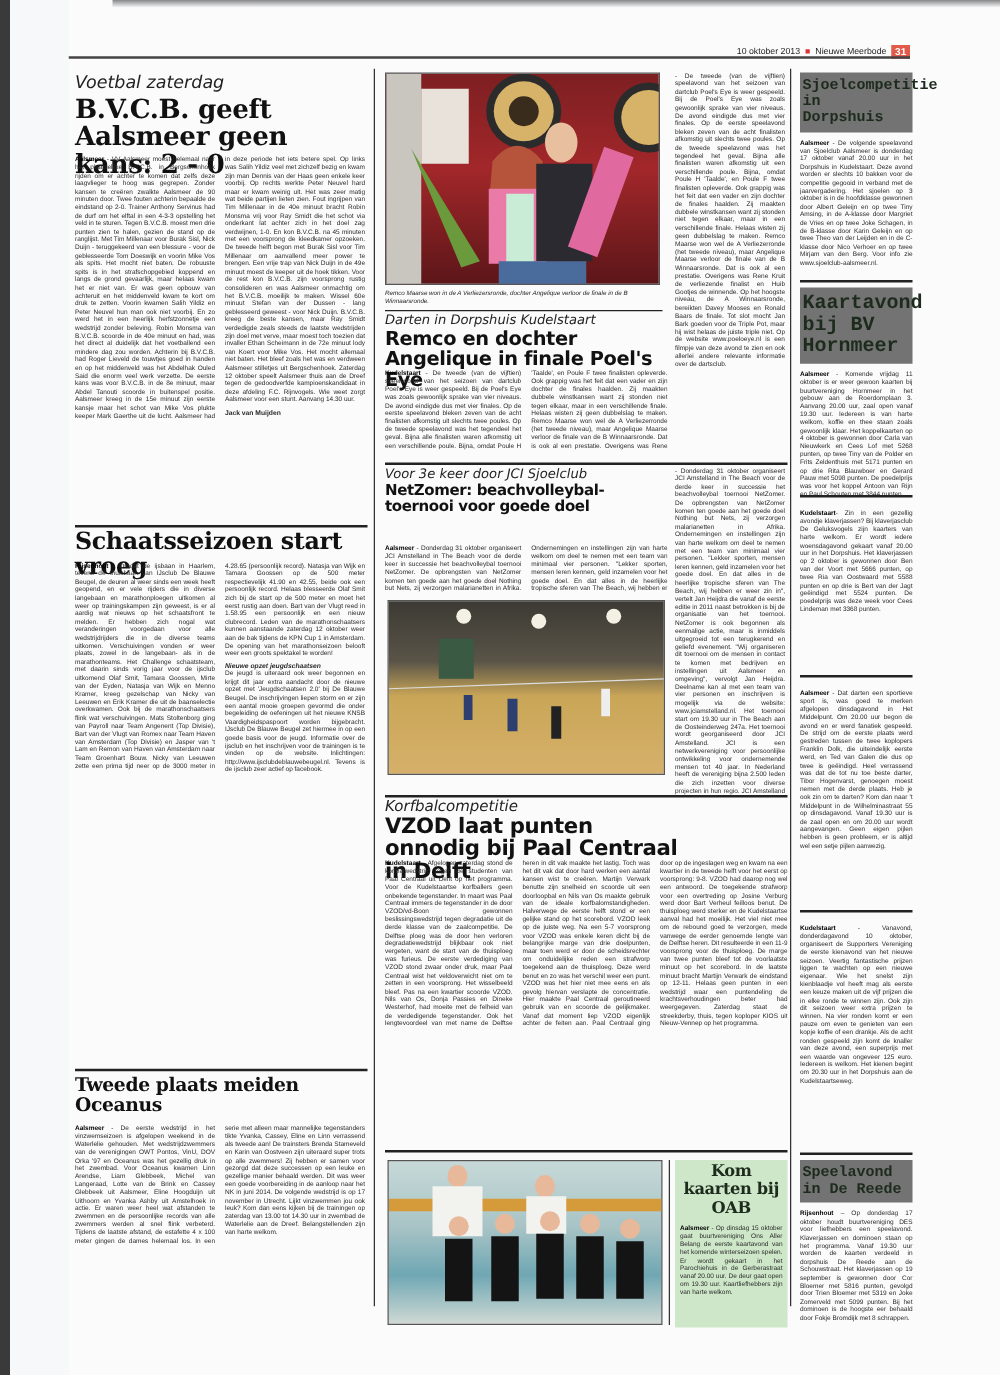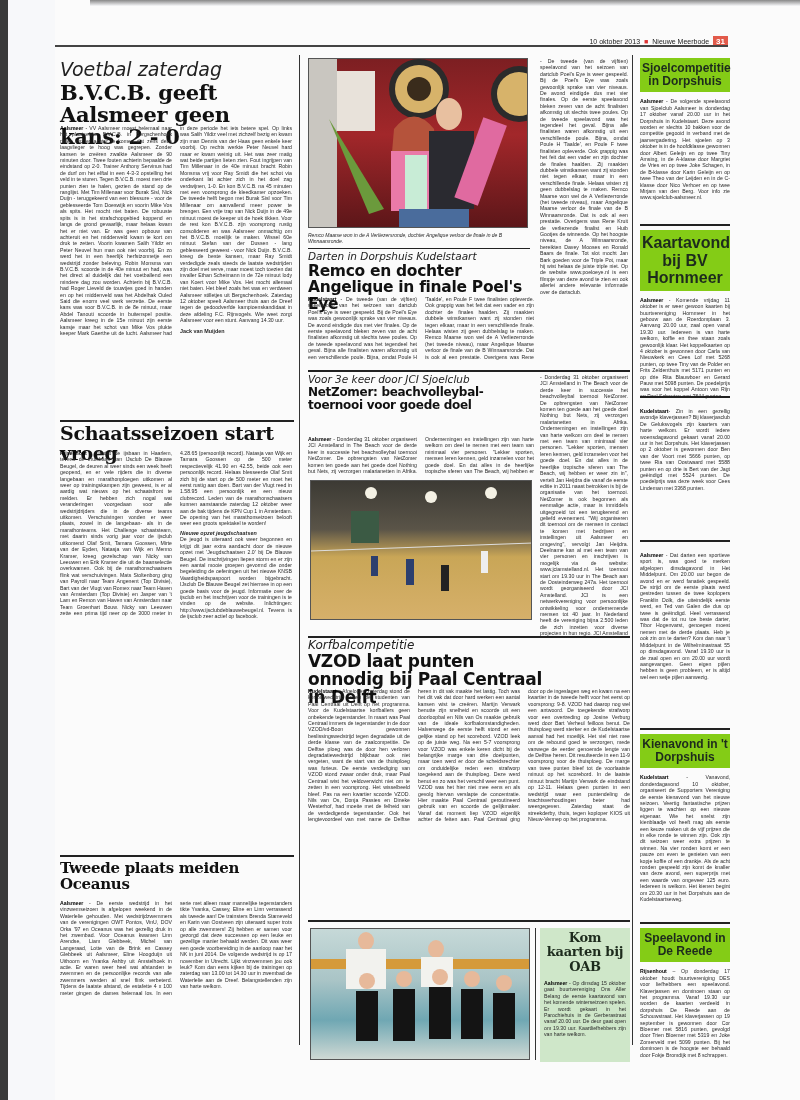--- a/index.html
+++ b/index.html
@@ -16,21 +16,21 @@
 
   .abs { position: absolute; }
   .kicker { font-family: "DejaVu Sans", sans-serif; font-style: italic; font-weight: 300; color: #222; }
   .head { font-family: "DejaVu Sans", sans-serif; font-weight: bold; color: #111; line-height: 1.05; letter-spacing: -0.3px; }
   .body { font-size: 5.2px; line-height: 6.4px; text-align: justify; color: #2a2a2a; }
   .body b { font-weight: bold; color: #000; }
   .cols2 { column-count: 2; column-gap: 8px; }
   .hr { position: absolute; height: 2px; background: #222; }
   .vr { position: absolute; width: 1px; background: #333; }
 
-  .box-head { background: #84cc16; text-align: center; font-family: Liberation Sans, sans-serif; font-weight: bold; color: #1d2b1d; line-height: 1.1; padding: 4px 2px; }
+  .box-head { background: #737373; text-align: left; font-family: Liberation Mono, monospace; font-weight: bold; color: #1d2b1d; line-height: 1.1; padding: 4px 2px; }
   .caption { font-size: 5px; font-style: italic; color: #222; line-height: 6px; }
   .photo { position: absolute; overflow: hidden; border: 1px solid #555; }
   .byline { font-size: 5.4px; font-weight: bold; }
   .subhead { font-style: italic; font-weight: bold; font-size: 5.4px; display: block; margin-top: 3px; }
 </style>
 </head>
 <body>
 
 <div class="binding"></div>
 <div class="page"></div>
@@ -41,21 +41,21 @@
   <span class="dot">■</span>
   <span>Nieuwe Meerbode</span>
   <span class="pnum">31</span>
 </div>
 <div class="header-rule"></div>
 
 <div class="vr" style="left:299px; top:55px; height:990px;"></div>
 <div class="vr" style="left:632px; top:55px; height:990px;"></div>
 
 <div class="abs" style="left:60px; top:58px; width:232px;">
-  <div class="kicker" style="font-size:19px;">Voetbal zaterdag</div>
+  <div class="kicker" style="font-size:14px;">Voetbal zaterdag</div>
   <div class="head" style="font-family:'DejaVu Serif',serif; font-size:21px; margin-top:2px;">B.V.C.B. geeft Aalsmeer geen kans: 2 - 0</div>
 </div>
 <div class="abs body cols2" style="left:60px; top:125px; width:232px; height:290px; overflow:hidden;">
   <b>Aalsmeer</b><span> - VV Aalsmeer moest helemaal naar het plaatselijke B.V.C.B. in Bergschenhoek rijden om er achter te komen dat zelfs deze laagvlieger te hoog was gegrepen. Zonder kansen te creëren zwalkte Aalsmeer de 90 minuten door. Twee fouten achterin bepaalde de eindstand op 2-0. Trainer Anthony Servinus had de durf om het elftal in een 4-3-3 opstelling het veld in te sturen. Tegen B.V.C.B. moest men drie punten zien te halen, gezien de stand op de ranglijst. Met Tim Millenaar voor Burak Sisl, Nick Duijn - teruggekeerd van een blessure - voor de geblesseerde Tom Doeswijk en voorin Mike Vos als spits. Het mocht niet baten. De robuuste spits is in het strafschopgebied koppend en langs de grond gevaarlijk, maar helaas kwam het er niet van. Er was geen opbouw van achteruit en het middenveld kwam te kort om druk te zetten. Voorin kwamen Salih Yildiz en Peter Neuvel hun man ook niet voorbij. En zo werd het in een heerlijk herfstzonnetje een wedstrijd zonder beleving. Robin Monsma van B.V.C.B. scoorde in de 40e minuut en had, was het direct al duidelijk dat het voetballend een mindere dag zou worden. Achterin bij B.V.C.B. had Roger Lieveld de touwtjes goed in handen en op het middenveld was het Abdelhak Ouled Said die enorm veel werk verzette. De eerste kans was voor B.V.C.B. in de 8e minuut, maar Abdel Tanouti scoorde in buitenspel positie. Aalsmeer kreeg in de 15e minuut zijn eerste kansje maar het schot van Mike Vos plukte keeper Mark Gaerthe uit de lucht. Aalsmeer had in deze periode het iets betere spel. Op links was Salih Yildiz veel met zichzelf bezig en kwam zijn man Dennis van der Haas geen enkele keer voorbij. Op rechts werkte Peter Neuvel hard maar er kwam weinig uit. Het was zeer matig wat beide partijen lieten zien. Fout ingrijpen van Tim Millenaar in de 40e minuut bracht Robin Monsma vrij voor Ray Smidt die het schot via onderkant lat achter zich in het doel zag verdwijnen, 1-0. En kon B.V.C.B. na 45 minuten met een voorsprong de kleedkamer opzoeken. De tweede helft begon met Burak Sisl voor Tim Millenaar om aanvallend meer power te brengen. Een vrije trap van Nick Duijn in de 49e minuut moest de keeper uit de hoek tikken. Voor de rest kon B.V.C.B. zijn voorsprong rustig consolideren en was Aalsmeer onmachtig om het B.V.C.B. moeilijk te maken. Wissel 60e minuut Stefan van der Dussen - lang geblesseerd geweest - voor Nick Duijn. B.V.C.B. kreeg de beste kansen, maar Ray Smidt verdedigde zeals steeds de laatste wedstrijden zijn doel met verve, maar moest toch toezien dat invaller Ethan Scheimann in de 72e minuut lody van Koert voor Mike Vos. Het mocht allemaal niet baten. Het bleef zoals het was en verdween Aalsmeer stilletjes uit Bergschenhoek. Zaterdag 12 oktober speelt Aalsmeer thuis aan de Dreef tegen de gedoodverfde kampioenskandidaat in deze afdeling F.C. Rijnvogels. Wie weet zorgt Aalsmeer voor een stunt. Aanvang 14.30 uur.</span>
   <span class="byline" style="display:block; margin-top:4px;">Jack van Muijden</span>
 </div>
 <div class="hr" style="left:60px; top:420px; width:234px;"></div>
 
 <div class="abs head" style="left:60px; top:424px; width:236px; font-size:19px; font-family:'DejaVu Serif',serif;">Schaatsseizoen start vroeg</div>
 <div class="abs body cols2" style="left:60px; top:450px; width:232px; height:390px; overflow:hidden;">
@@ -190,21 +190,20 @@
   <div class="body" style="margin-top:6px;"><b>Kudelstaart</b><span>- Zin in een gezellig avondje klaverjassen? Bij klaverjasclub De Geluksvogels zijn kaarters van harte welkom. Er wordt iedere woensdagavond gekaart vanaf 20.00 uur in het Dorpshuis. Het klaverjassen op 2 oktober is gewonnen door Ben van der Voort met 5666 punten, op twee Ria van Oostwaard met 5588 punten en op drie is Bert van der Jagt geëindigd met 5524 punten. De poedelprijs was deze week voor Cees Lindeman met 3368 punten.</span></div>
 </div>
 <div class="hr" style="left:640px; top:540px; width:90px;"></div>
 
 <div class="abs" style="left:640px; top:546px; width:90px;">
   <div class="body" style="margin-top:6px;"><b>Aalsmeer</b><span> - Dat darten een sportieve sport is, was goed te merken afgelopen dinsdagavond in Het Middelpunt. Om 20.00 uur begon de avond en er werd fanatiek gespeeld. De strijd om de eerste plaats werd gestreden tussen de twee koplopers Franklin Dolk, die uiteindelijk eerste werd, en Ted van Galen die dus op twee is geëindigd. Heel verrassend was dat de tot nu toe beste darter, Tibor Hogenvarst, genoegen moest nemen met de derde plaats. Heb je ook zin om te darten? Kom dan naar 't Middelpunt in de Wilhelminastraat 55 op dinsdagavond. Vanaf 19.30 uur is de zaal open en om 20.00 uur wordt aangevangen. Geen eigen pijlen hebben is geen probleem, er is altijd wel een setje pijlen aanwezig.</span></div>
 </div>
 <div class="hr" style="left:640px; top:728px; width:90px;"></div>
 
 <div class="abs" style="left:640px; top:734px; width:90px;">
-  <div class="box-head" style="font-size:12px;">Kienavond in 't Dorpshuis</div>
   <div class="body" style="margin-top:6px;"><b>Kudelstaart</b><span> - Vanavond, donderdagavond 10 oktober, organiseert de Supporters Vereniging de eerste kienavond van het nieuwe seizoen. Veertig fantastische prijzen liggen te wachten op een nieuwe eigenaar. Wie het snelst zijn kienblaadje vol heeft mag als eerste een keuze maken uit de vijf prijzen die in elke ronde te winnen zijn. Ook zijn dit seizoen weer extra prijzen te winnen. Na vier ronden komt er een pauze om even te genieten van een kopje koffie of een drankje. Als de acht ronden gespeeld zijn komt de knaller van deze avond, een superprijs met een waarde van ongeveer 125 euro. Iedereen is welkom. Het kienen begint om 20.30 uur in het Dorpshuis aan de Kudelstaartseweg.</span></div>
 </div>
 <div class="hr" style="left:640px; top:922px; width:90px;"></div>
 
 <div class="abs" style="left:640px; top:928px; width:90px;">
   <div class="box-head" style="font-size:12px;">Speelavond in De Reede</div>
   <div class="body" style="margin-top:6px;"><b>Rijsenhout</b><span> – Op donderdag 17 oktober houdt buurtvereniging DES voor liefhebbers een speelavond. Klaverjassen en dominoen staan op het programma. Vanaf 19.30 uur worden de kaarten verdeeld in dorpshuis De Reede aan de Schouwstraat. Het klaverjassen op 19 september is gewonnen door Cor Bloemer met 5816 punten, gevolgd door Trien Bloemer met 5319 en Joke Zomerveld met 5099 punten. Bij het dominoen is de hoogste eer behaald door Fokje Bromdijk met 8 schrappen.</span></div>
 </div>
 
 </body></html>

